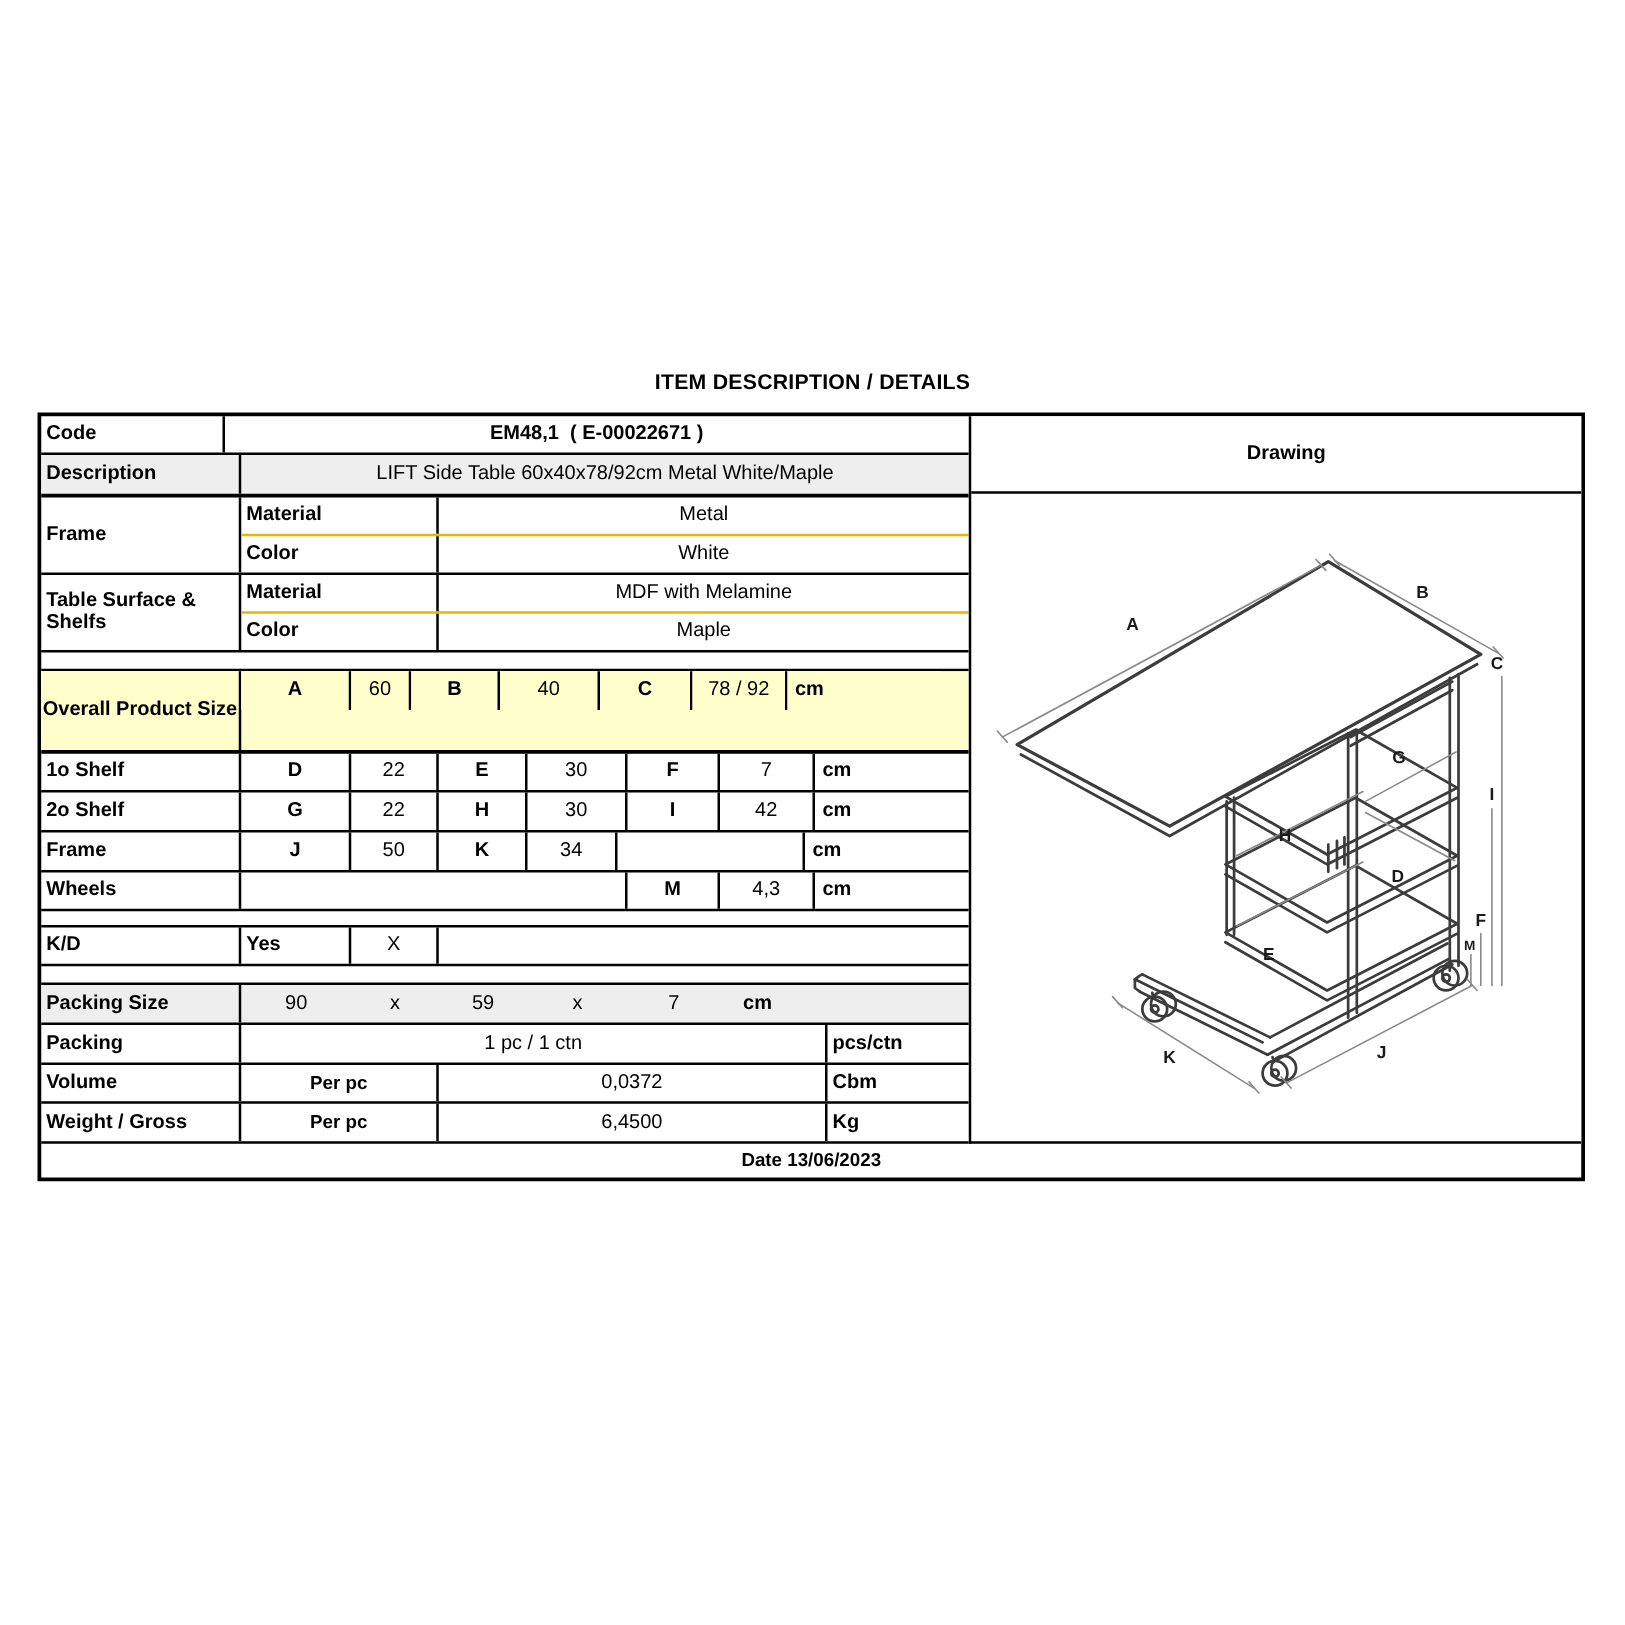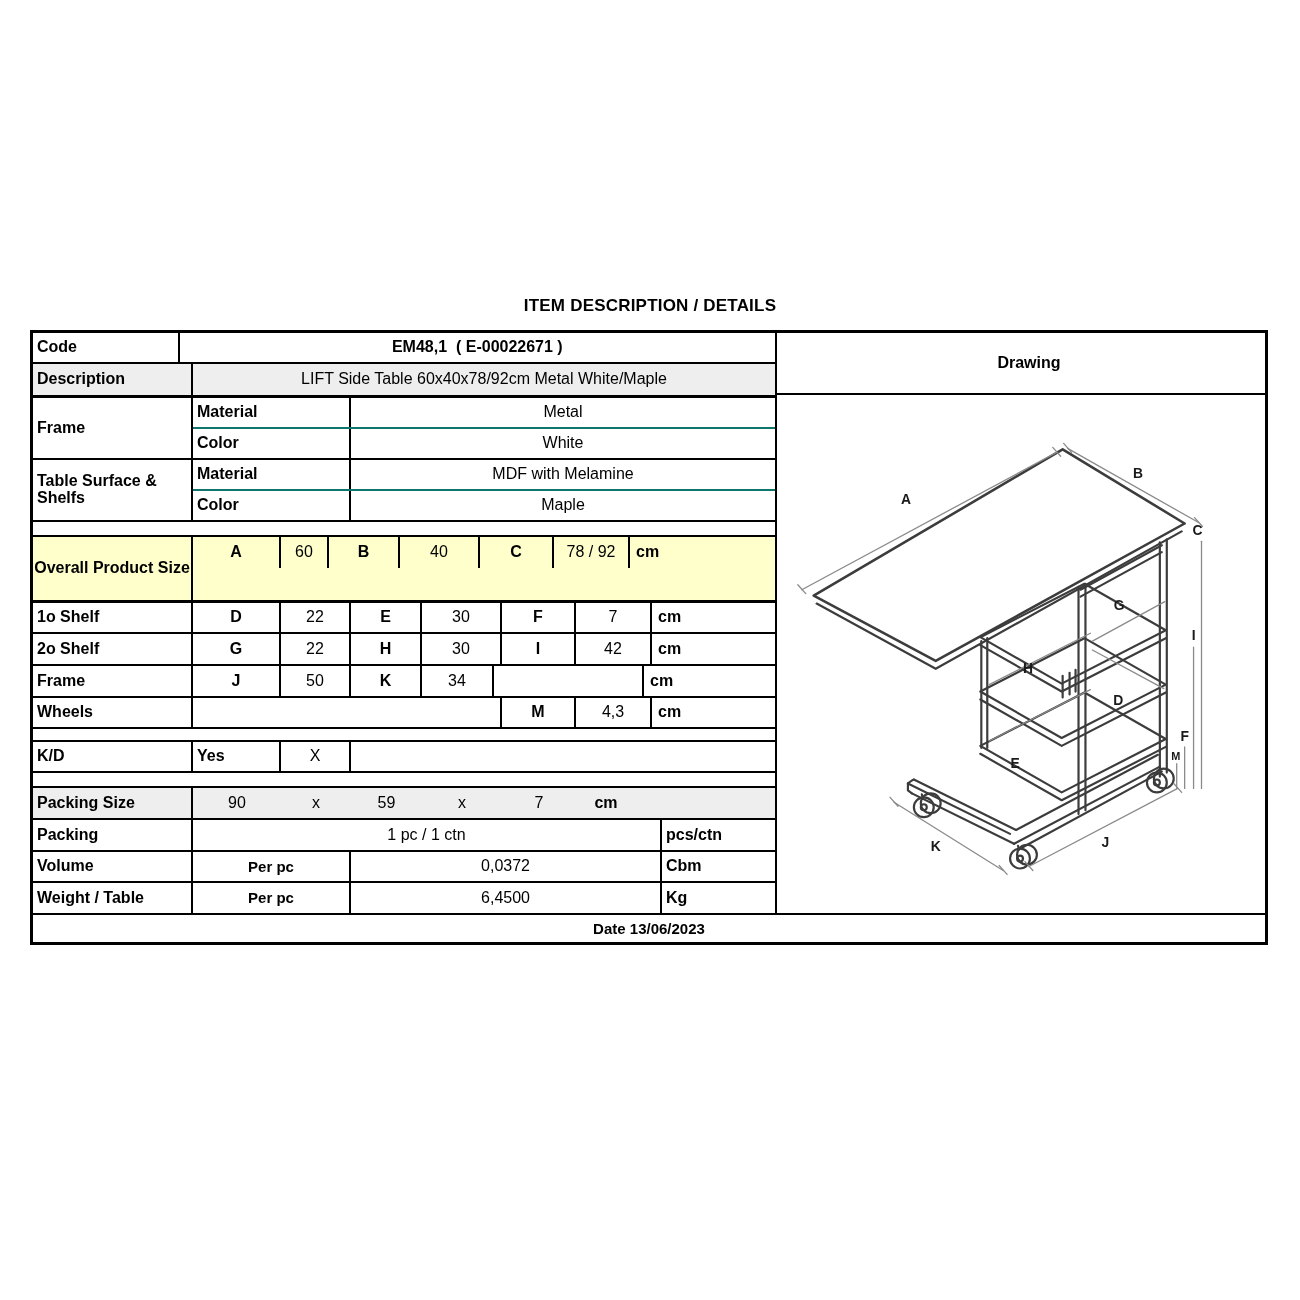--- a/index.html
+++ b/index.html
@@ -16,21 +16,21 @@
   .group.thick{border-bottom-width:3px;}
   .cell{box-sizing:border-box;border-right:2px solid #000;display:flex;align-items:center;
         justify-content:center;font-size:16px;overflow:hidden;white-space:pre;line-height:1.05;}
   .cell.last{border-right:none;}
   .cell.lab{justify-content:flex-start;padding-left:4px;font-weight:bold;white-space:normal;}
   .cell.unit{justify-content:flex-start;padding-left:6px;font-weight:bold;}
   .b{font-weight:bold;}
   .gray{background:#eeeeee;}
   .yellow{background:#ffffcc;}
   .vcol{display:flex;flex-direction:column;box-sizing:border-box;}
-  .srow{display:flex;box-sizing:border-box;border-bottom:2px solid #0f766e;}
+  .srow{display:flex;box-sizing:border-box;border-bottom:2px solid #eab308;}
   .srow.nb{border-bottom:none;}
   .drawcol{position:absolute;left:742px;top:0;width:490px;height:582px;box-sizing:border-box;
            border-left:2px solid #000;border-bottom:2px solid #000;background:#fff;}
   .drawhdr{height:62px;box-sizing:border-box;border-bottom:2px solid #000;display:flex;
            align-items:center;justify-content:center;font-size:16px;font-weight:bold;padding-left:16px;}
   .drawarea{height:516px;display:flex;align-items:flex-start;justify-content:flex-start;}
   .daterow{position:absolute;left:0;top:582px;width:1232px;height:27px;display:flex;
            align-items:center;justify-content:center;font-size:15px;font-weight:bold;}
   .ps-part{display:flex;align-items:center;justify-content:center;box-sizing:border-box;}
 </style>
@@ -174,21 +174,21 @@
       </div>
 
       <div class="row" style="height:31px">
         <div class="cell lab" style="width:160px">Volume</div>
         <div class="cell b" style="width:158px;font-size:15px">Per pc</div>
         <div class="cell" style="width:311px">0,0372</div>
         <div class="cell last unit" style="width:113px;padding-left:4px">Cbm</div>
       </div>
 
       <div class="row" style="height:32px">
-        <div class="cell lab" style="width:160px">Weight / Table</div>
+        <div class="cell lab" style="width:160px">Weight / Gross</div>
         <div class="cell b" style="width:158px;font-size:15px">Per pc</div>
         <div class="cell" style="width:311px">6,4500</div>
         <div class="cell last unit" style="width:113px;padding-left:4px">Kg</div>
       </div>
     </div>
 
     <div class="drawcol">
       <div class="drawhdr">Drawing</div>
       <div class="drawarea">
         <svg width="486" height="514" viewBox="0 0 490 520" preserveAspectRatio="none">

